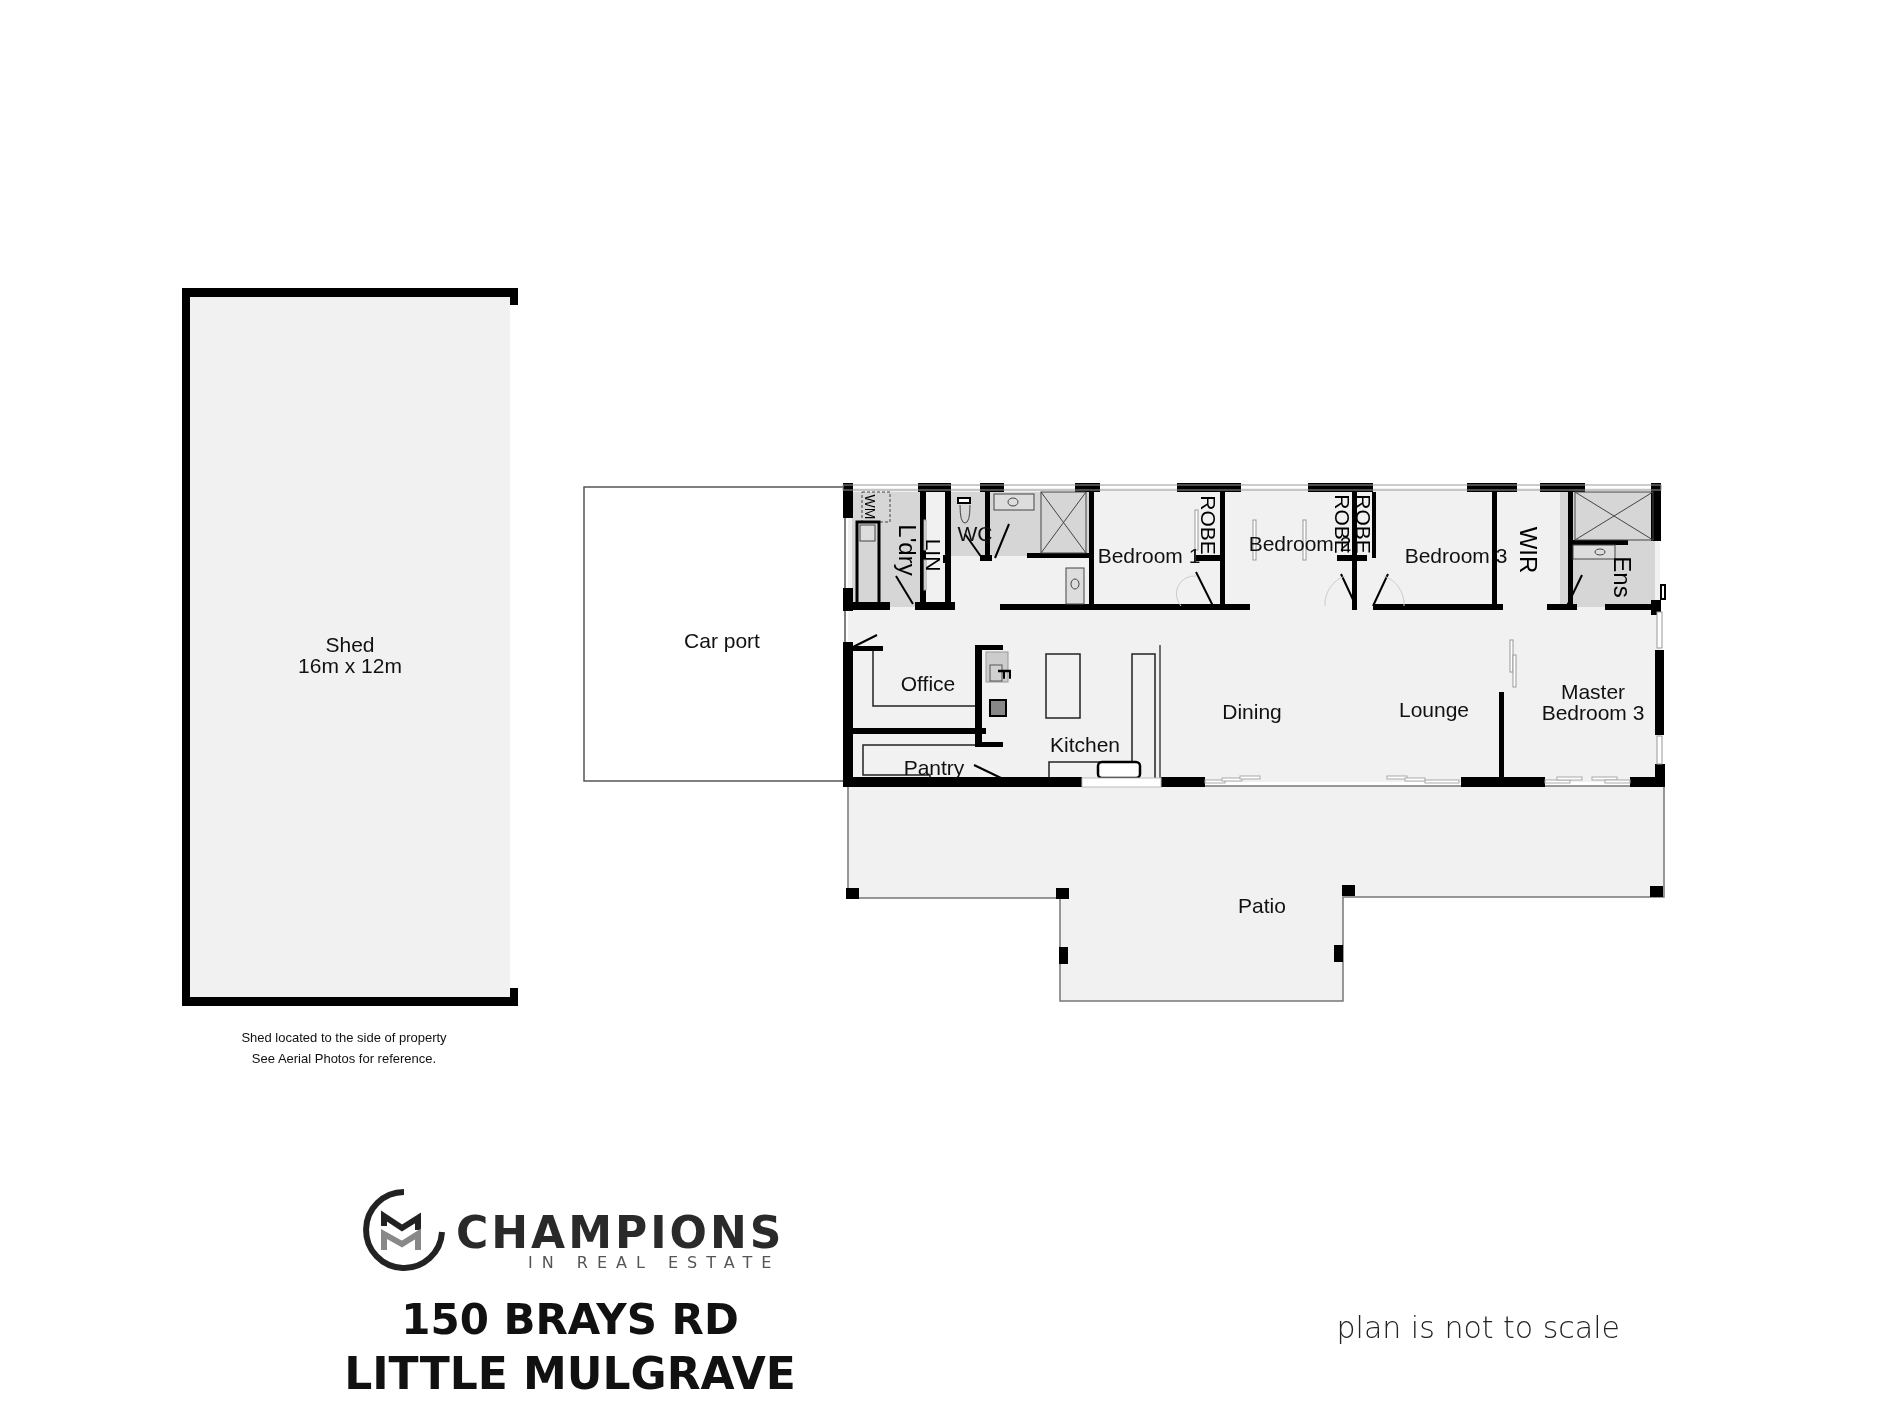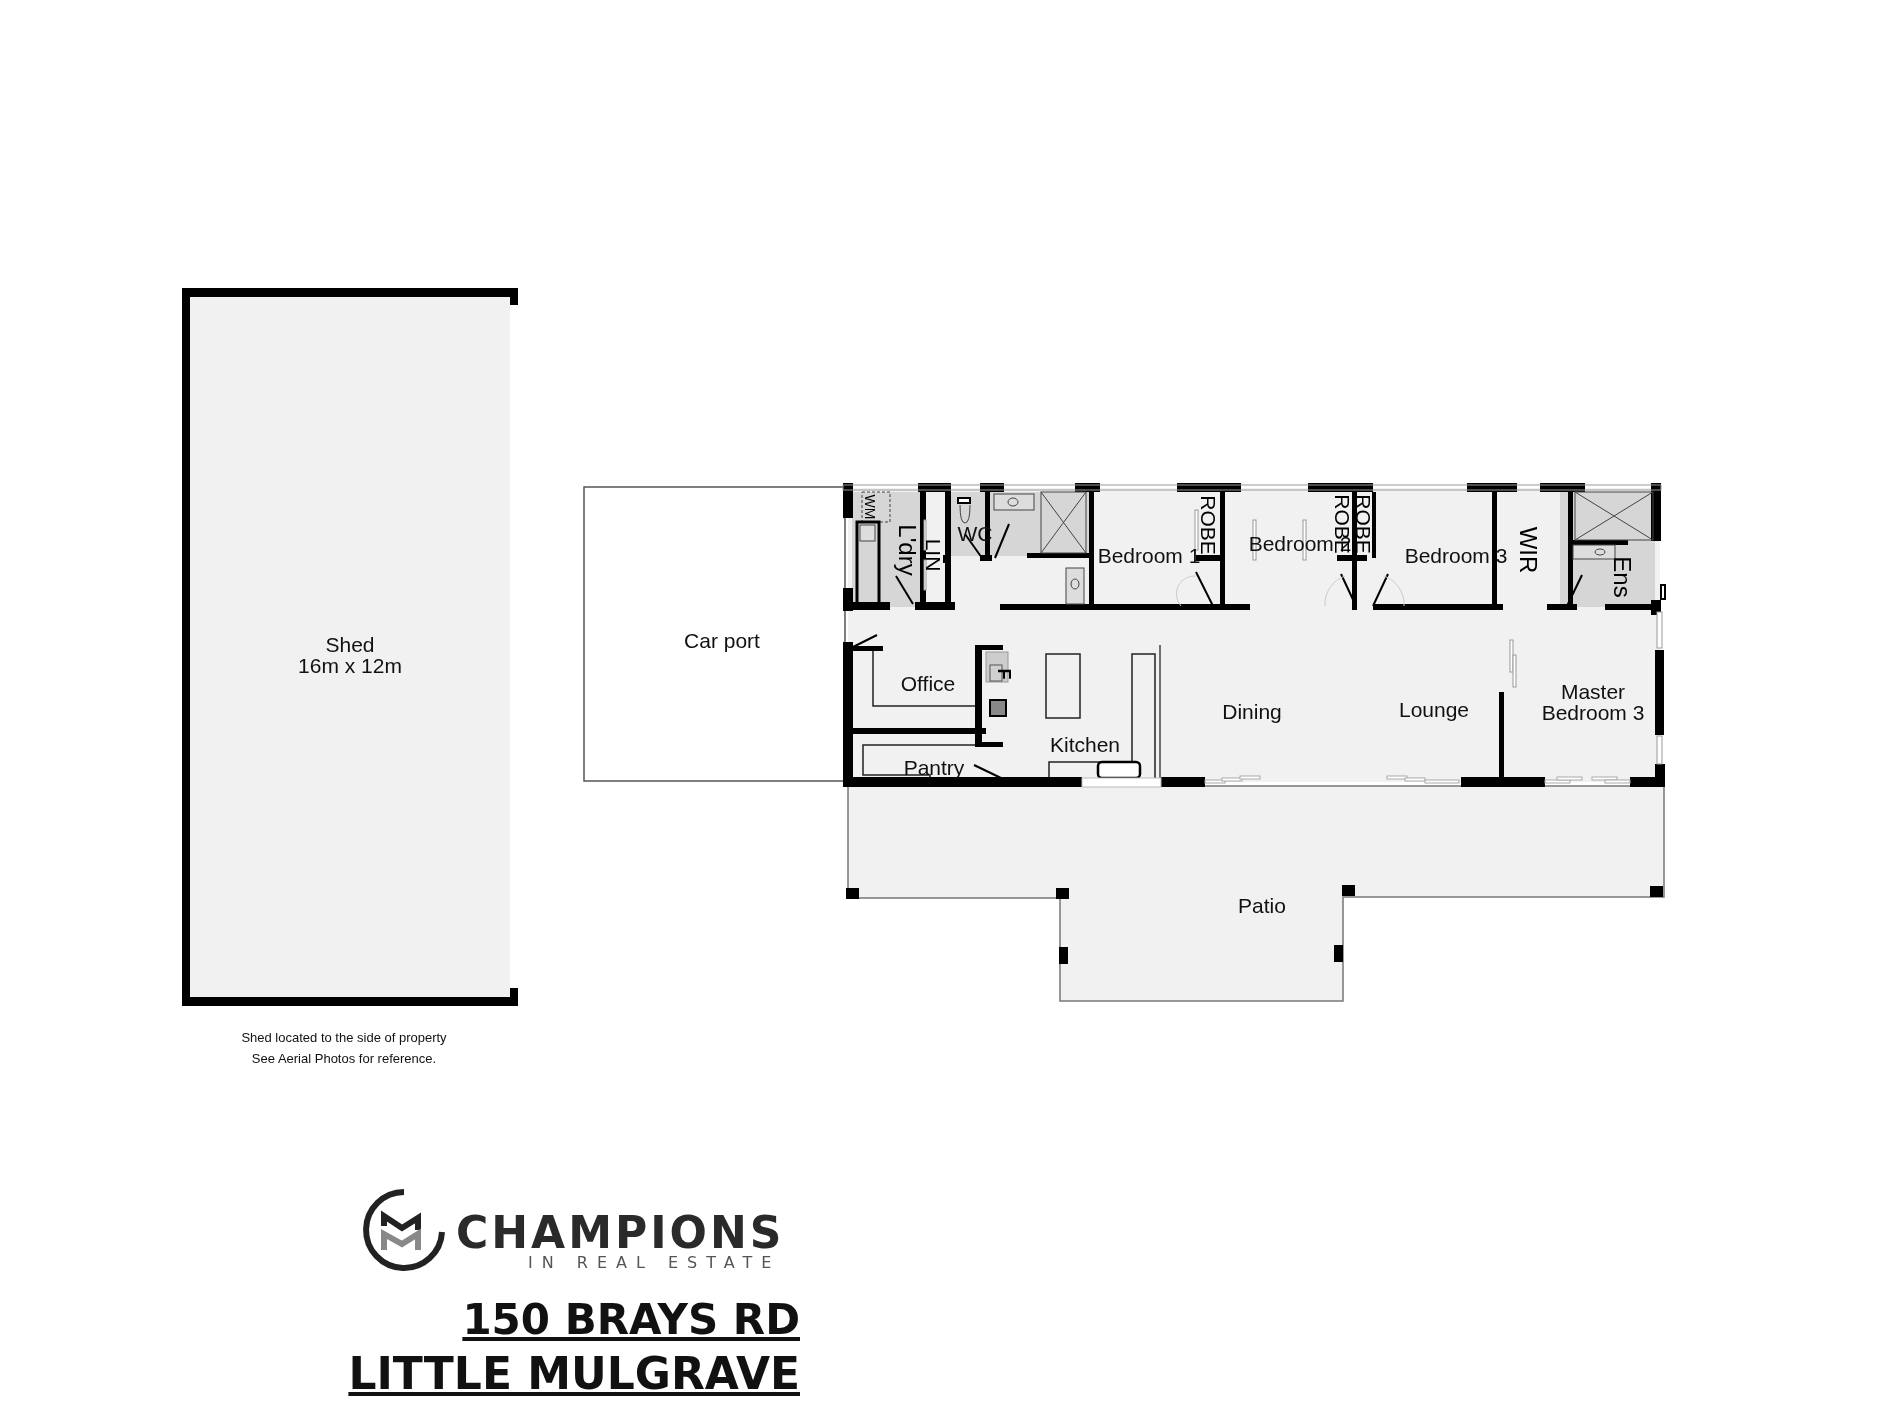--- a/index.html
+++ b/index.html
@@ -3,21 +3,21 @@
 <meta charset="utf-8">
 <style>
   html,body{margin:0;padding:0;background:#fff;}
   body{width:1900px;height:1425px;position:relative;overflow:hidden;font-family:"Liberation Sans",sans-serif;color:#111;}
   .abs{position:absolute;}
   .lbl{position:absolute;font-family:"Liberation Sans",sans-serif;font-size:21px;color:#111;white-space:nowrap;transform:translate(-50%,-50%);text-align:center;line-height:21px;}
   .vlbl{position:absolute;font-family:"Liberation Sans",sans-serif;font-size:21px;color:#000;white-space:nowrap;transform:translate(-50%,-50%) rotate(90deg);}
   .cap{position:absolute;font-size:13px;color:#111;text-align:center;line-height:21px;width:360px;}
   .brand-name{position:absolute;left:456px;top:1195px;font-family:"DejaVu Sans",sans-serif;font-size:44px;font-weight:bold;letter-spacing:3px;color:#2a2a2a;margin-top:12px;}
   .brand-sub{position:absolute;left:488px;top:1253px;font-family:"DejaVu Sans",sans-serif;font-size:16px;letter-spacing:9px;color:#555;margin-left:40px;}
-  .addr{position:absolute;left:340px;width:460px;text-align:right;font-family:"DejaVu Sans",sans-serif;font-weight:bold;color:#111;text-decoration:underline;}
+  .addr{position:absolute;left:340px;width:460px;text-align:center;font-family:"DejaVu Sans",sans-serif;font-weight:bold;color:#111;}
   .disc{position:absolute;right:280px;text-align:right;font-family:"DejaVu Sans",sans-serif;font-size:30px;font-weight:300;color:#222;line-height:40px;}
 </style>
 </head>
 <body>
 
 <div class="abs" style="left:182px;top:288px;width:336px;height:718px;">
   <svg width="336" height="718">
     <rect x="8" y="9" width="320" height="700" fill="#f1f1f1"></rect>
     <path d="M0 0 H336 V17 H328 V9 H8 V709 H328 V700 H336 V718 H0 Z" fill="#000"></path>
   </svg>
@@ -221,13 +221,14 @@
   <path d="M22 38 V28 L40 40 L56 30 V42" fill="none" stroke="#222" stroke-width="6" stroke-linejoin="miter"></path>
   <path d="M22 62 V46 L40 56 L56 46 V62" fill="none" stroke="#888" stroke-width="6"></path>
 </svg>
 <div class="brand-name">CHAMPIONS</div>
 <div class="brand-sub">IN REAL ESTATE</div>
 
 <div class="addr" style="top:1295px;font-size:42px;">150 BRAYS RD</div>
 <div class="addr" style="top:1348px;font-size:44px;">LITTLE MULGRAVE</div>
 
 <div class="disc" style="top:1308px;">
+  <div>plan is not to scale</div>
 </div>
 
 </body></html>

